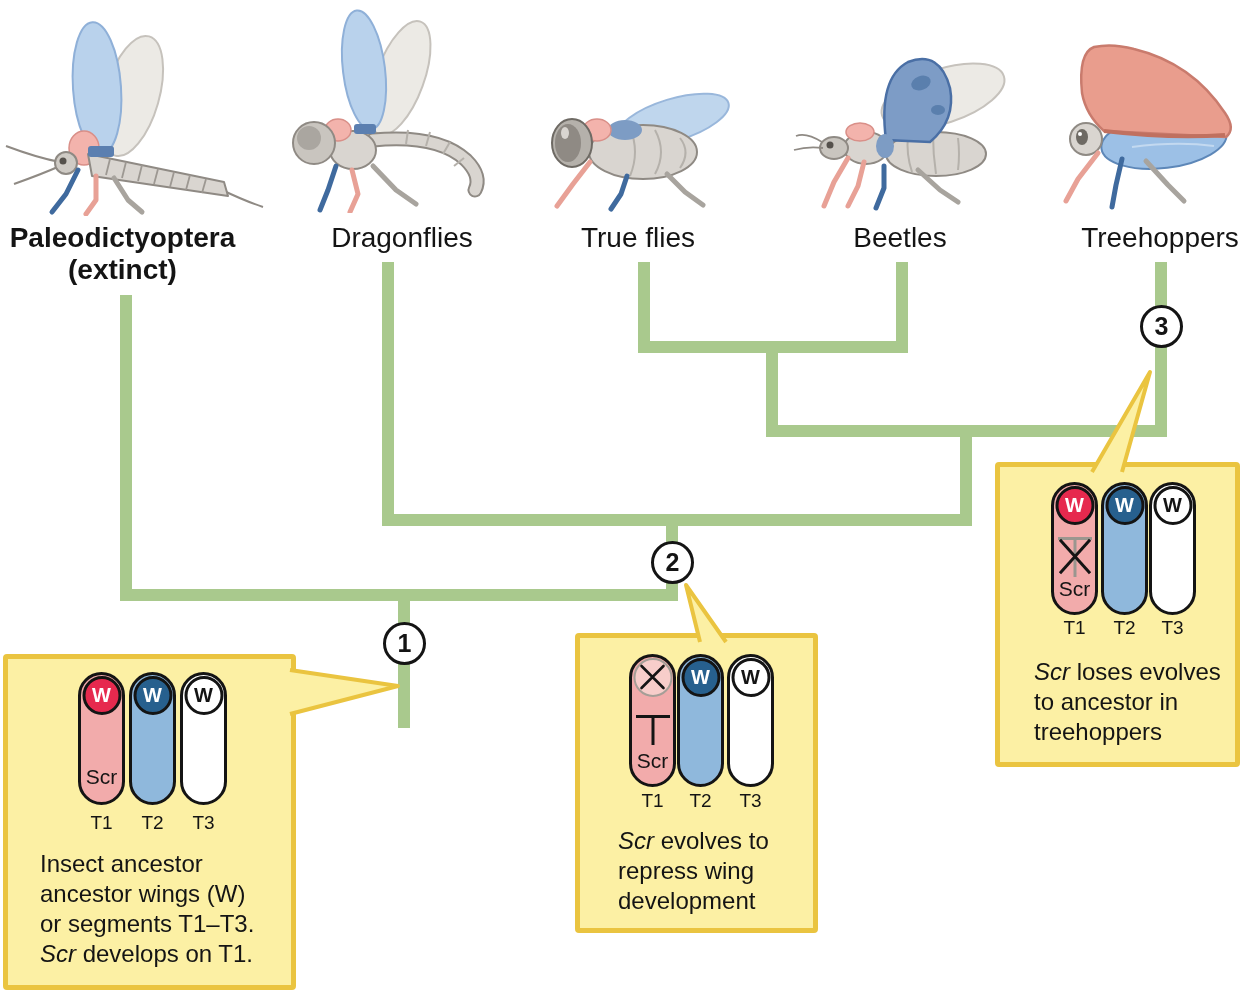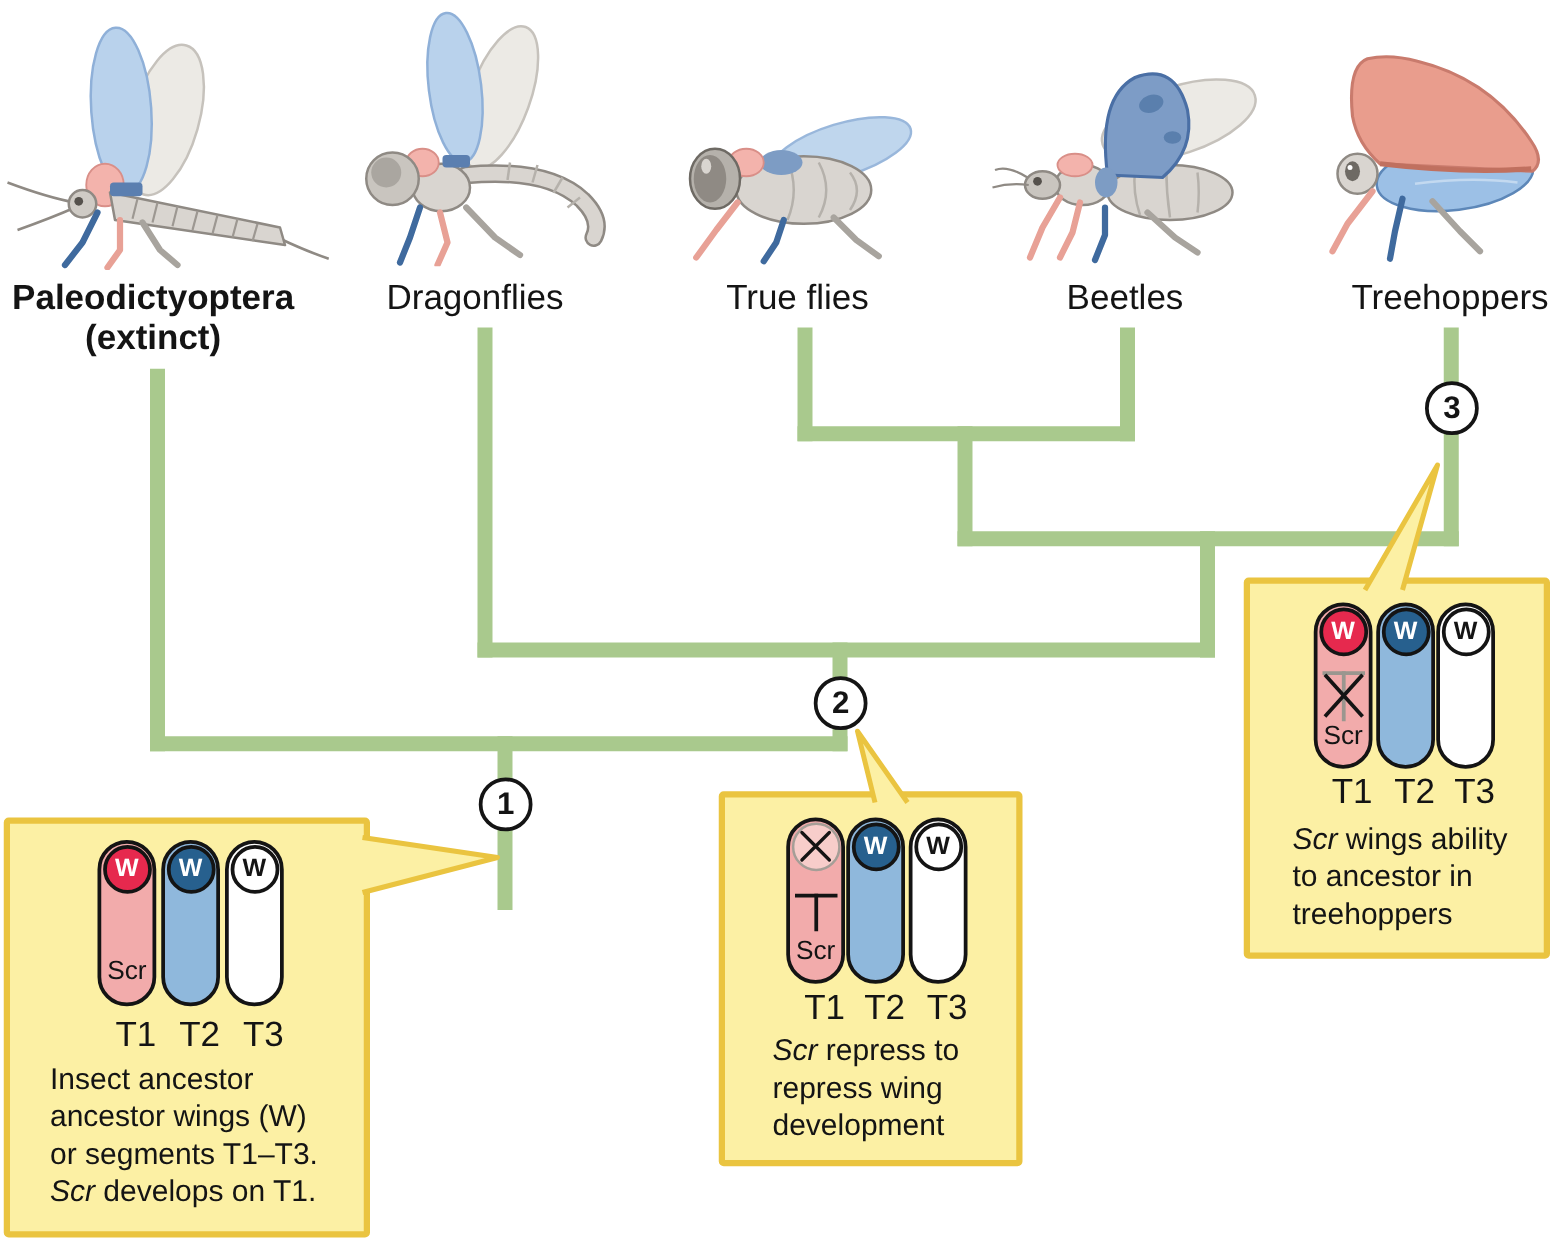--- a/index.html
+++ b/index.html
@@ -26,21 +26,21 @@
   .wcircle.white{background:#ffffff;color:#141414;}
   .xcircle{position:absolute;left:50%;top:1px;transform:translateX(-50%);width:39px;height:39px;
            box-sizing:border-box;border:2.5px solid #a59e97;border-radius:50%;background:#f7cdca;}
   .gene{position:absolute;top:90px;left:0;width:100%;text-align:center;font-size:21px;color:#141414;}
   .tbar-h{position:absolute;left:50%;transform:translateX(-50%);width:34px;height:3px;background:#141414;}
   .tbar-v{position:absolute;left:50%;transform:translateX(-50%);width:3px;background:#141414;}
   .tbar-h.gray,.tbar-v.gray{background:#9b968f;}
   .xline{position:absolute;left:50%;width:45px;height:3px;background:#141414;}
   .xline.a{transform:translateX(-50%) rotate(48deg);}
   .xline.b{transform:translateX(-50%) rotate(-48deg);}
-  .tlabel{position:absolute;width:47px;text-align:right;font-size:28px;color:#141414;}
+  .tlabel{position:absolute;width:47px;text-align:center;font-size:19px;color:#141414;}
   .caption{position:absolute;font-size:24px;line-height:30px;color:#141414;white-space:nowrap;}
   .caption .it{font-style:italic;}
 </style>
 </head>
 <body>
 
 <div id="stage">
 
   <svg class="insect" style="left:0px;top:8px;" width="265" height="208" viewBox="0 0 265 208">
     <path d="M6,138 Q38,150 60,154" stroke="#8f8a84" stroke-width="2" fill="none"></path>
@@ -141,21 +141,21 @@
     <circle cx="38" cy="99" r="2" fill="#ffffff"></circle>
     <path d="M56,118 L36,144 L24,166" stroke="#e8a196" stroke-width="5" fill="none" stroke-linecap="round" stroke-linejoin="round"></path>
     <path d="M80,124 L74,150 L70,172" stroke="#3f6a9e" stroke-width="5" fill="none" stroke-linecap="round" stroke-linejoin="round"></path>
     <path d="M104,126 L126,150 L142,166" stroke="#a8a49e" stroke-width="5" fill="none" stroke-linecap="round" stroke-linejoin="round"></path>
   </svg>
 
   <div class="taxon" style="left:0px;top:222px;width:245px;font-weight:bold;">
     <div>Paleodictyoptera</div>
     <div>(extinct)</div>
   </div>
-  <div class="taxon" style="left:280px;top:222px;width:200px;">
+  <div class="taxon" style="left:302px;top:222px;width:200px;">
     <div>Dragonflies</div>
   </div>
   <div class="taxon" style="left:538px;top:222px;width:200px;">
     <div>True flies</div>
   </div>
   <div class="taxon" style="left:800px;top:222px;width:200px;">
     <div>Beetles</div>
   </div>
   <div class="taxon" style="left:1070px;top:222px;width:180px;">
     <div>Treehoppers</div>
@@ -221,21 +221,21 @@
     </div>
     <div class="capsule" style="left:147px;top:16px;">
       <div class="wcircle white">
           <span>W</span>
         </div>
     </div>
     <span class="tlabel" style="left:49px;top:152px;">T1</span>
     <span class="tlabel" style="left:97px;top:152px;">T2</span>
     <span class="tlabel" style="left:147px;top:152px;">T3</span>
     <div class="caption" style="left:38px;top:188px;">
-      <div><span class="it">Scr</span><span> repress to</span></div>
+      <div><span class="it">Scr</span><span> evolves to</span></div>
       <div>repress wing</div>
       <div>development</div>
     </div>
   </div>
 
   <div class="callout" style="left:995px;top:462px;width:245px;height:305px;">
     <div class="capsule pink" style="left:51px;top:15px;">
       <div class="wcircle">
           <span>W</span>
         </div>
@@ -252,21 +252,21 @@
     </div>
     <div class="capsule" style="left:149px;top:15px;">
       <div class="wcircle white">
           <span>W</span>
         </div>
     </div>
     <span class="tlabel" style="left:51px;top:150px;">T1</span>
     <span class="tlabel" style="left:101px;top:150px;">T2</span>
     <span class="tlabel" style="left:149px;top:150px;">T3</span>
     <div class="caption" style="left:34px;top:190px;">
-      <div><span class="it">Scr</span><span> wings ability</span></div>
+      <div><span class="it">Scr</span><span> loses evolves</span></div>
       <div>to ancestor in</div>
       <div>treehoppers</div>
     </div>
   </div>
 
   <svg id="tails" width="1250" height="997" viewBox="0 0 1250 997">
     <path d="M290,670 L398,686 L290,714" fill="#fcf0a4" stroke="#eac440" stroke-width="4" stroke-linejoin="round"></path>
     <path d="M700,642 L686,585 L726,642" fill="#fcf0a4" stroke="#eac440" stroke-width="4" stroke-linejoin="round"></path>
     <path d="M1092,472 L1150,372 L1122,472" fill="#fcf0a4" stroke="#eac440" stroke-width="4" stroke-linejoin="round"></path>
   </svg>

